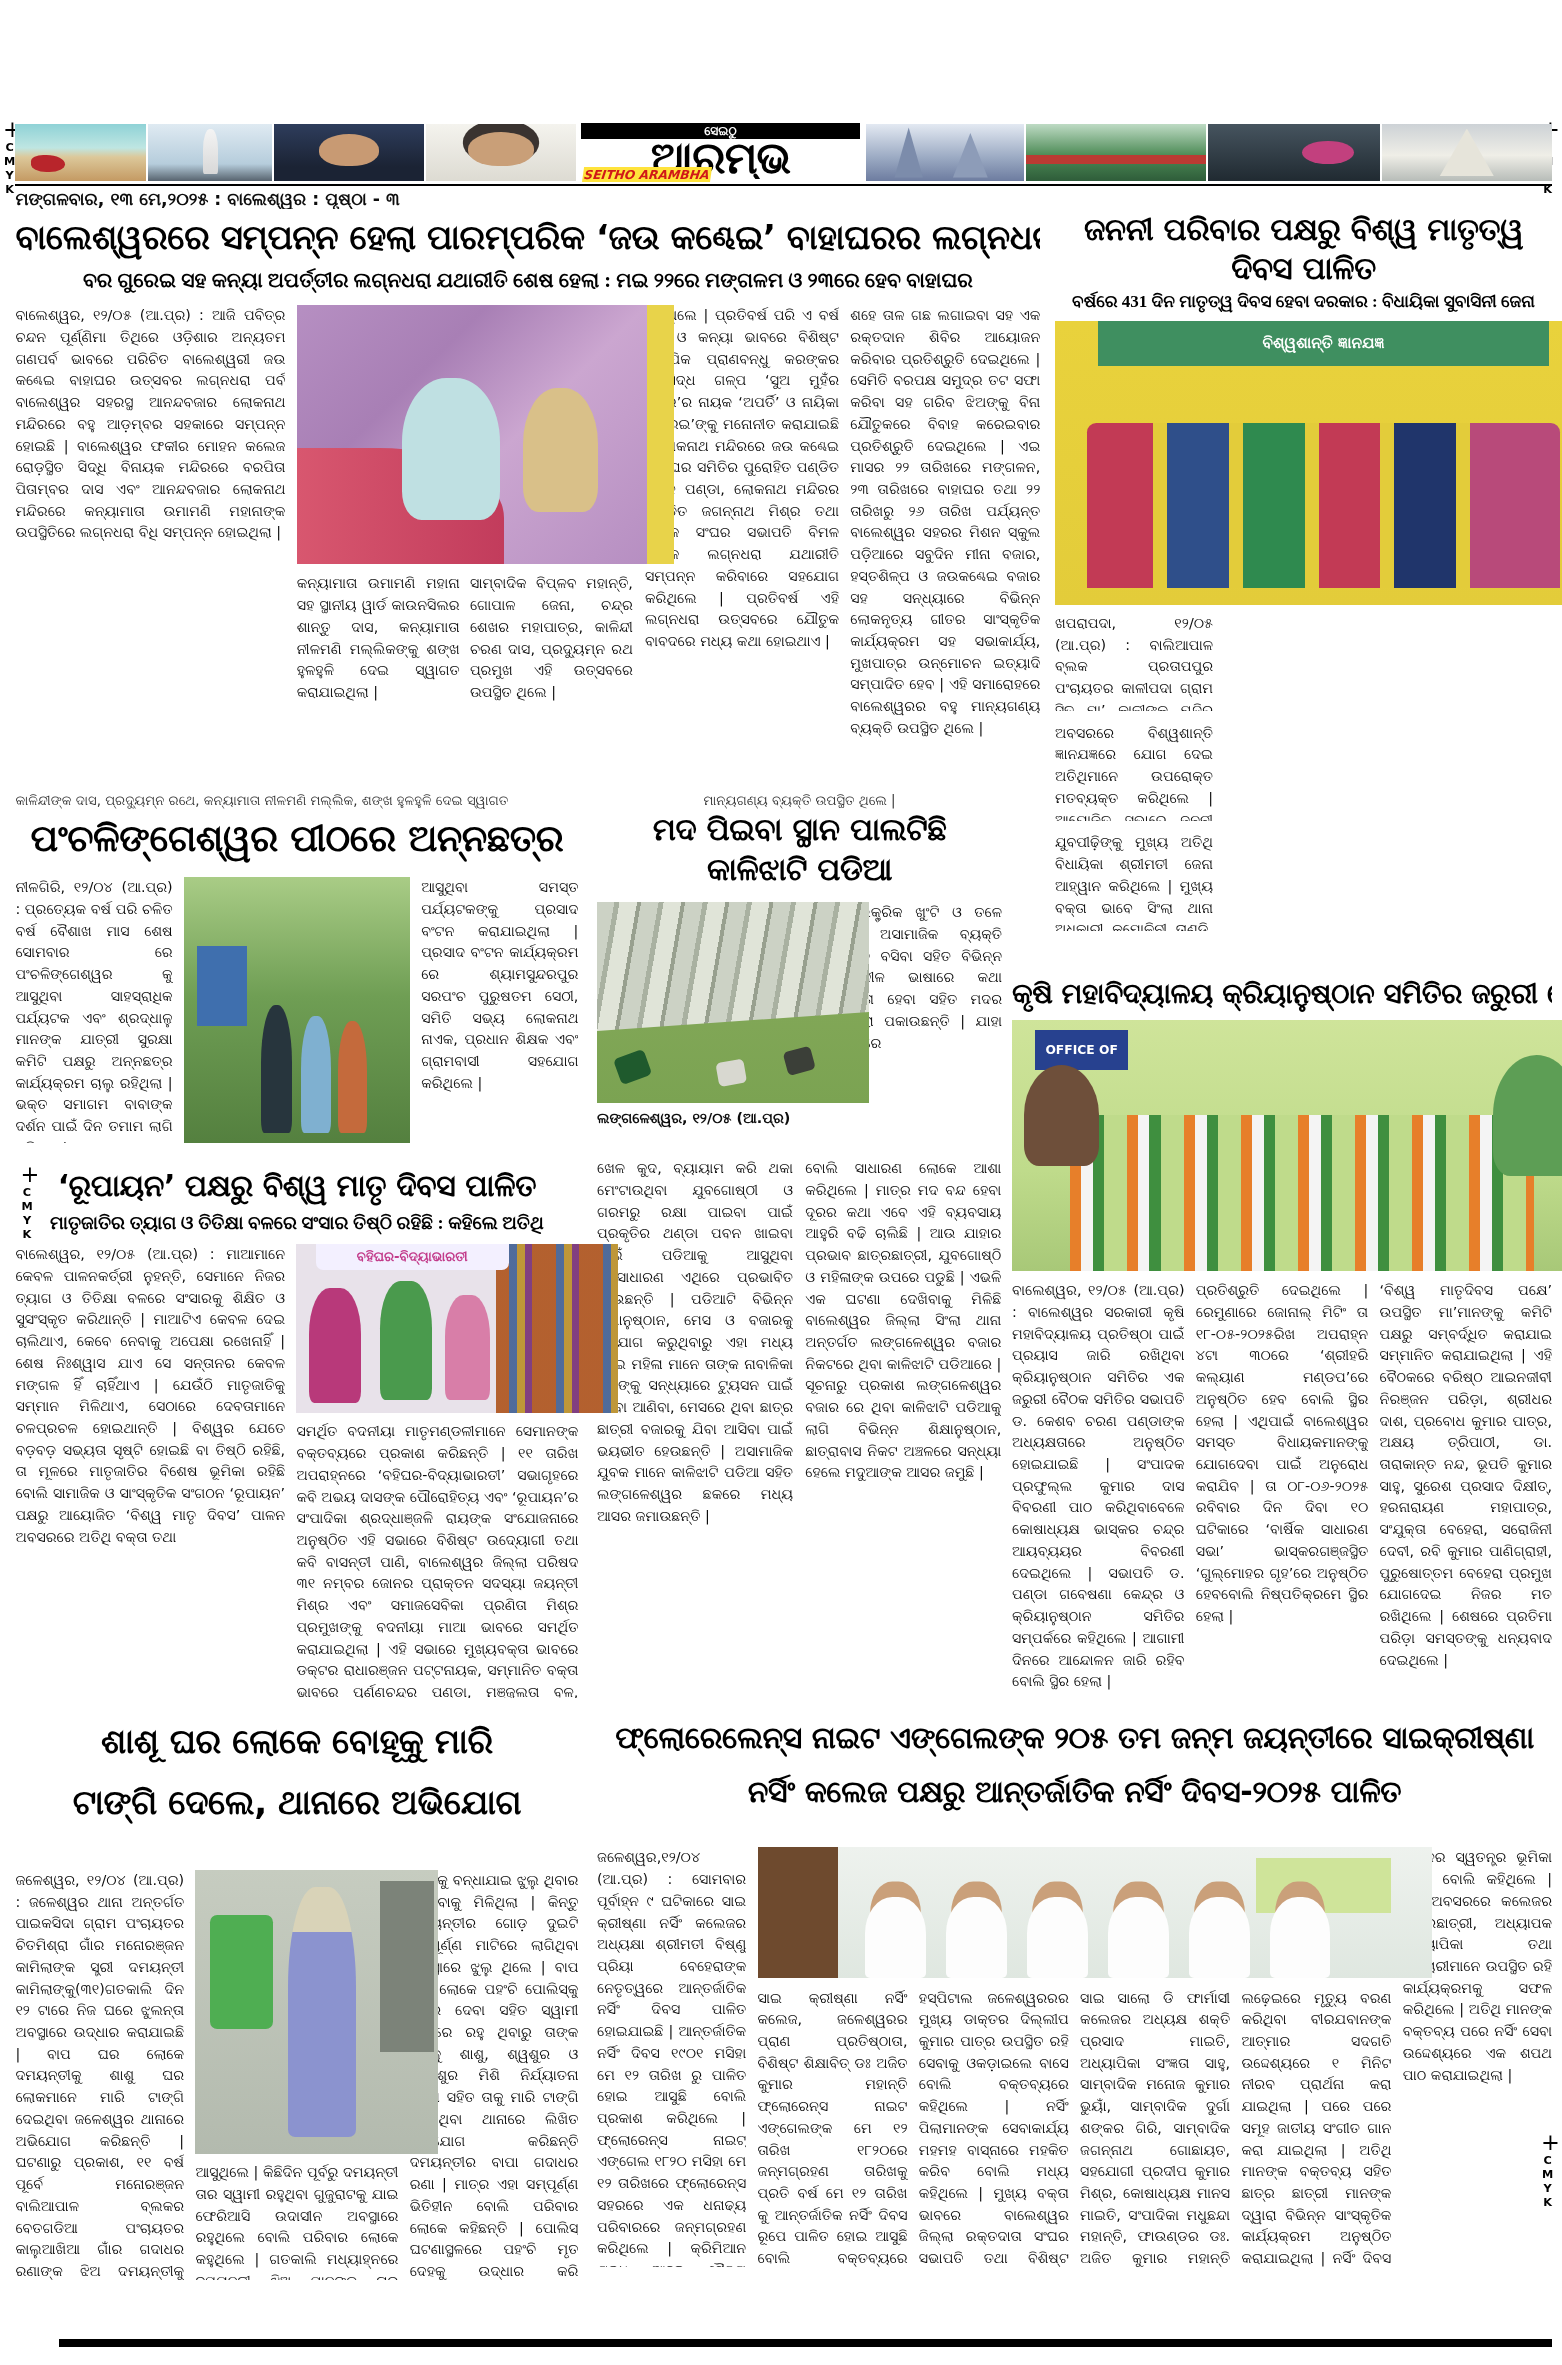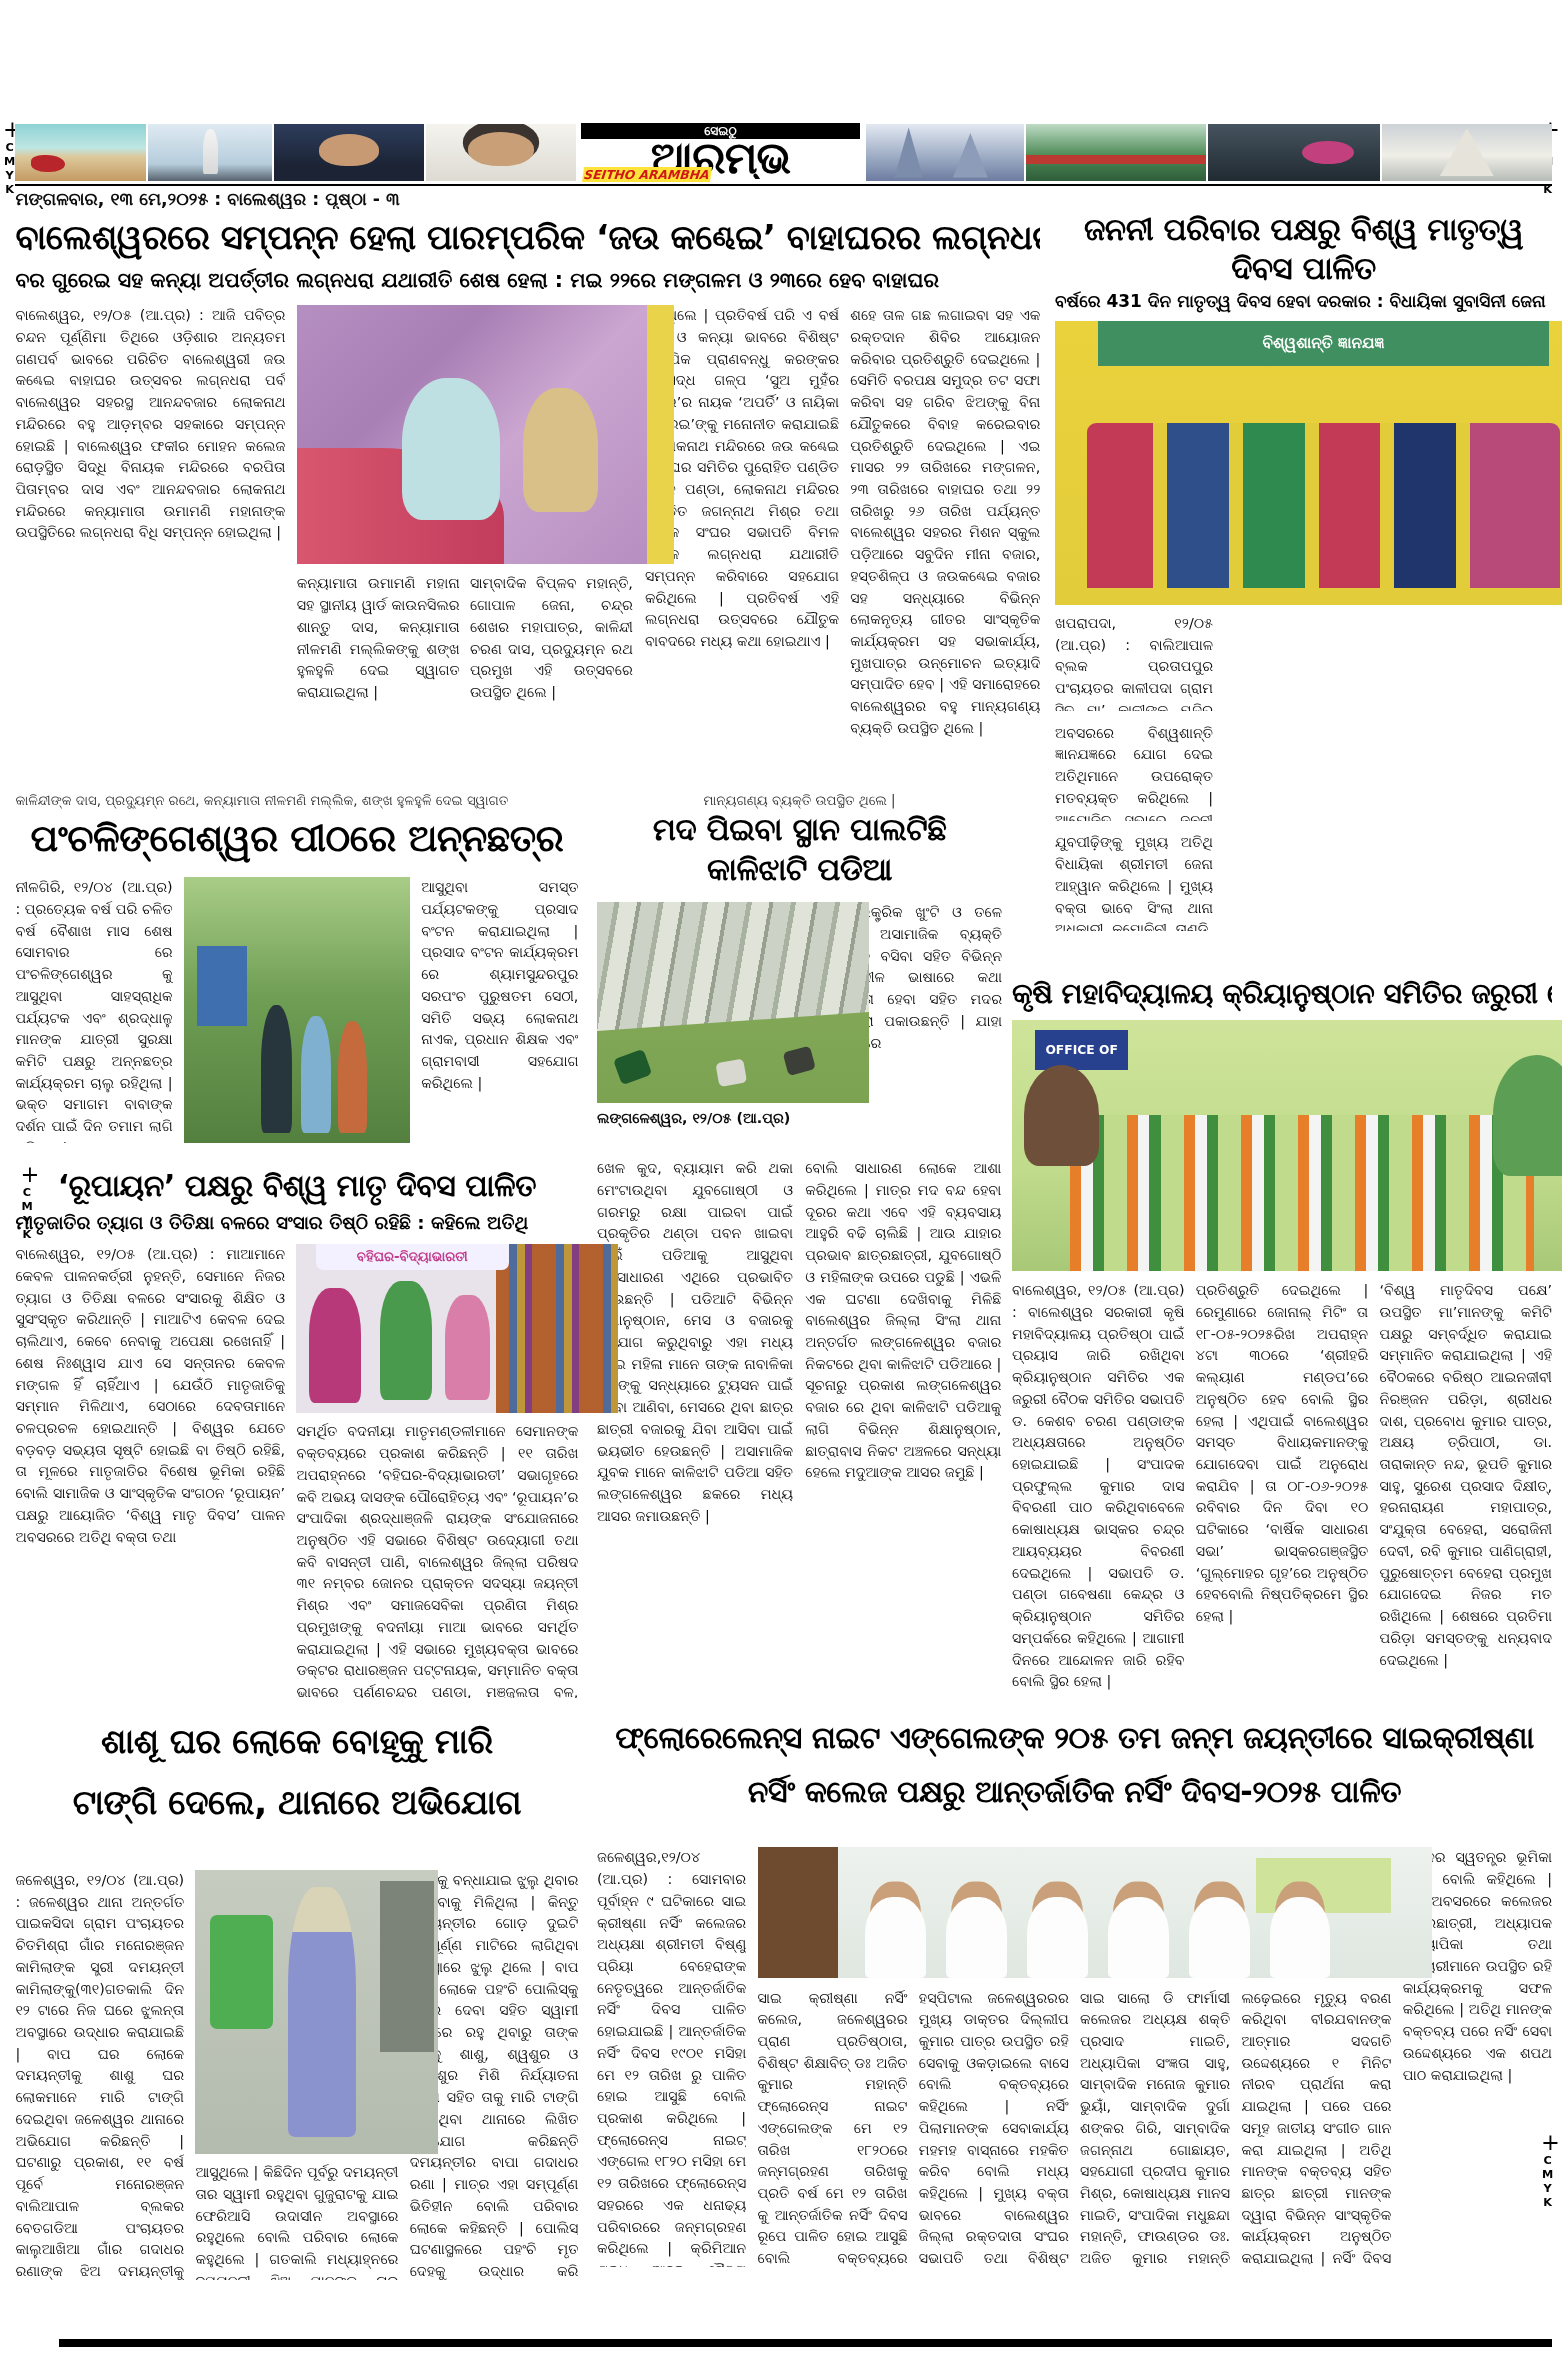--- a/index.html
+++ b/index.html
@@ -1,21 +1,21 @@
 <!DOCTYPE html>
 <html style="font-size:8.2px"><head>
 <meta charset="utf-8">
 <style>
   html,body{margin:0;padding:0;background:#e8e8e8;}
   .sheet{position:relative;width:1563px;height:2366px;background:#ffffff;overflow:hidden;
          font-family:"DejaVu Sans","Liberation Sans",sans-serif;color:#0d0d0d;}
   .abs{position:absolute;}
   .hl{font-weight:800;color:#000;text-align:center;white-space:nowrap;overflow:hidden;letter-spacing:-0.5px;}
   .hl2{font-weight:800;color:#000;text-align:center;overflow:hidden;letter-spacing:-0.5px;}
-  .sub{font-weight:700;color:#000;white-space:nowrap;overflow:hidden;}
+  .sub{font-weight:700;color:#000;text-align:center;white-space:nowrap;overflow:hidden;font-family:Liberation Serif, serif;}
   .body-col{font-size:14.3px;line-height:1.52;text-align:justify;overflow:hidden;word-break:break-word;}
   .overline{font-size:13.3px;color:#333;white-space:nowrap;overflow:hidden;}
   .caption{font-size:14.3px;font-weight:700;}
   .photo{position:relative;overflow:hidden;background:#cfcfcf;padding-left:40px;}
   .tile{height:100%;}
   .flexrow{display:flex;}
   
   .ph-beach{background:linear-gradient(180deg,#8fd2d6 0%,#bfe6e2 42%,#dcc89a 58%,#c49a63 100%);}
   .ph-beach .blob1{position:absolute;left:12%;top:55%;width:26%;height:30%;background:#b8252b;border-radius:40% 60% 50% 50%;}
   .ph-rocket{background:linear-gradient(180deg,#dfeaf2,#b6cddc 70%,#57636e 100%);}

